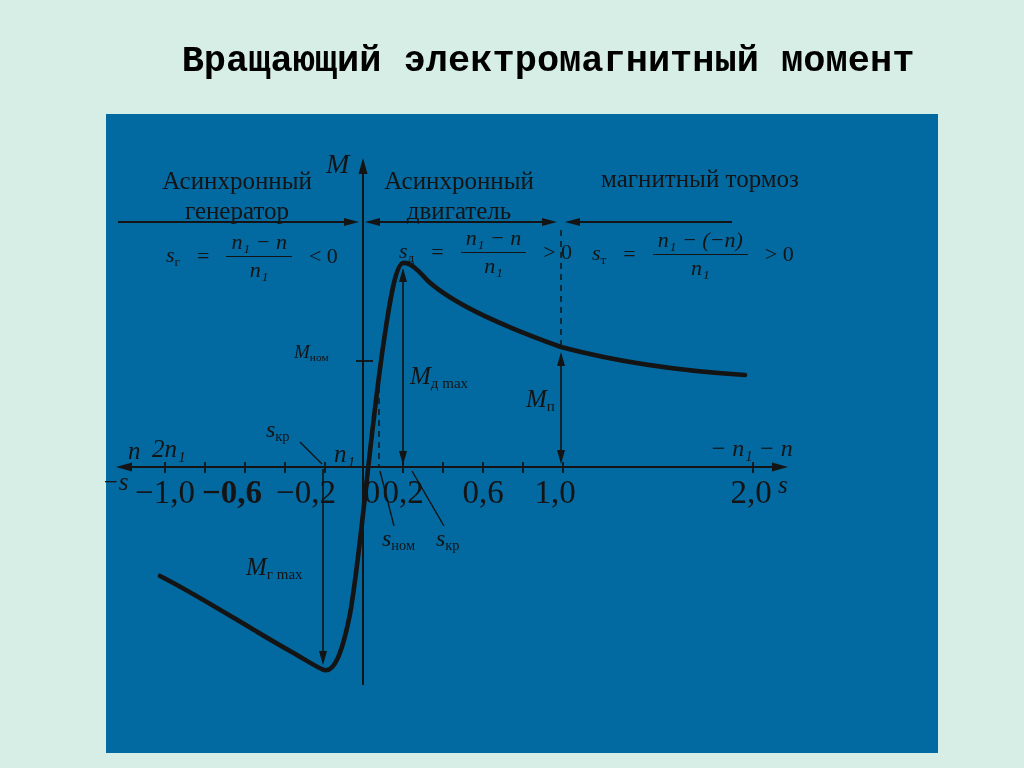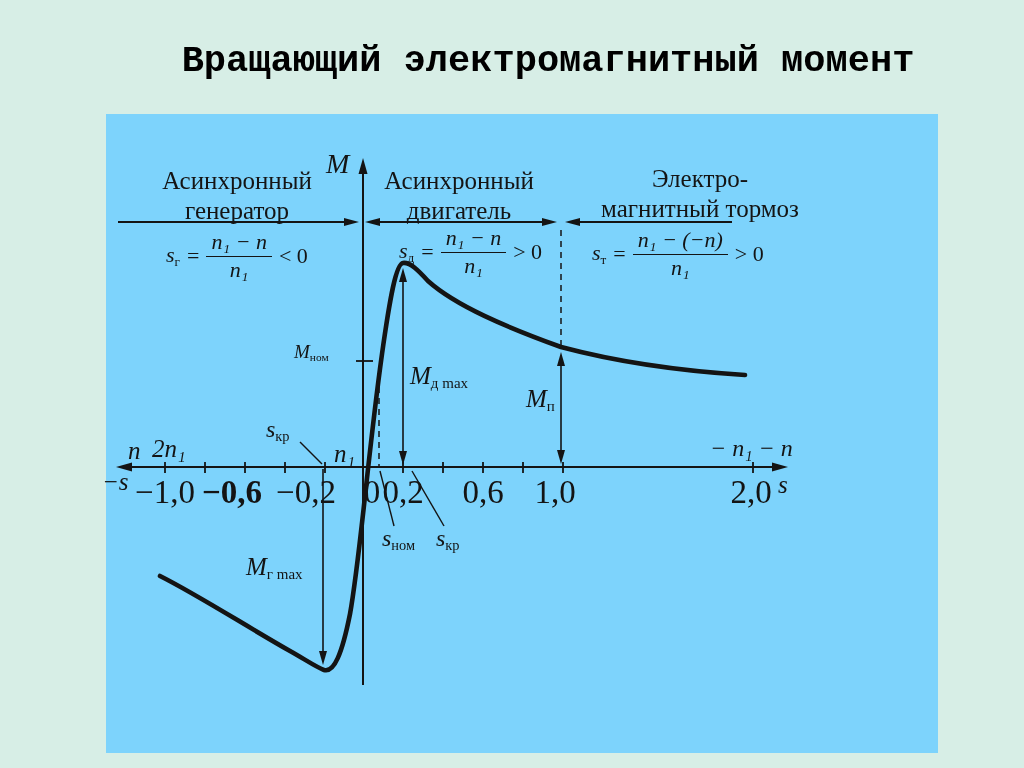--- a/index.html
+++ b/index.html
@@ -9,31 +9,31 @@
     font-family:"Liberation Serif", serif;
     color:#141414;
   }
   .slide-title{
     position:absolute;left:0;top:40px;width:1024px;text-align:center;
     font-family:Liberation Mono, monospace;
     font-weight:bold;font-size:37px;letter-spacing:0px;color:#000;margin-left:36px;
   }
   .panel{
     position:absolute;left:106px;top:114px;width:832px;height:639px;
-    background:#7dd3fc;
+    background:#0369a1;
   }
   .panel svg{position:absolute;left:0;top:0;}
   .lbl{position:absolute;white-space:nowrap;line-height:1;}
   .it{font-style:italic;}
   .sub{font-size:0.60em;font-style:normal;vertical-align:-0.28em;letter-spacing:0;}
   .region-title{
     position:absolute;text-align:center;font-size:25px;line-height:1.18;
   }
   .formula{
-    position:absolute;display:flex;align-items:center;gap:7px;font-size:22px;
+    position:absolute;display:flex;align-items:center;gap:17px;font-size:22px;
   }
   .formula .frac{display:inline-flex;flex-direction:column;text-align:center;line-height:1.12;}
   .formula .frac .num{border-bottom:1.7px solid #141414;padding:0 5px 1px 5px;}
   .formula .frac .den{padding-top:1px;}
   .tick-label{position:absolute;font-size:33px;transform:translateX(-50%);top:360px;}
   .caption{
     position:absolute;left:0;top:583px;width:832px;text-align:center;font-size:29px;
   }
 </style>
 </head>
@@ -120,21 +120,20 @@
 
   <div class="region-title" style="left:26px;top:52px;width:210px;">
     <div>Асинхронный</div>
     <div>генератор</div>
   </div>
   <div class="region-title" style="left:262px;top:52px;width:182px;">
     <div>Асинхронный</div>
     <div>двигатель</div>
   </div>
   <div class="region-title" style="left:468px;top:50px;width:252px;">
-    <div>Электро-</div>
     <div>магнитный тормоз</div>
   </div>
 
   <div class="formula" style="left:60px;top:116px;">
     <span><span class="it">s</span><span class="sub">г</span></span>
     <span>=</span>
     <span class="frac">
         <span class="num it">n₁ − n</span>
         <span class="den it">n₁</span>
       </span>

